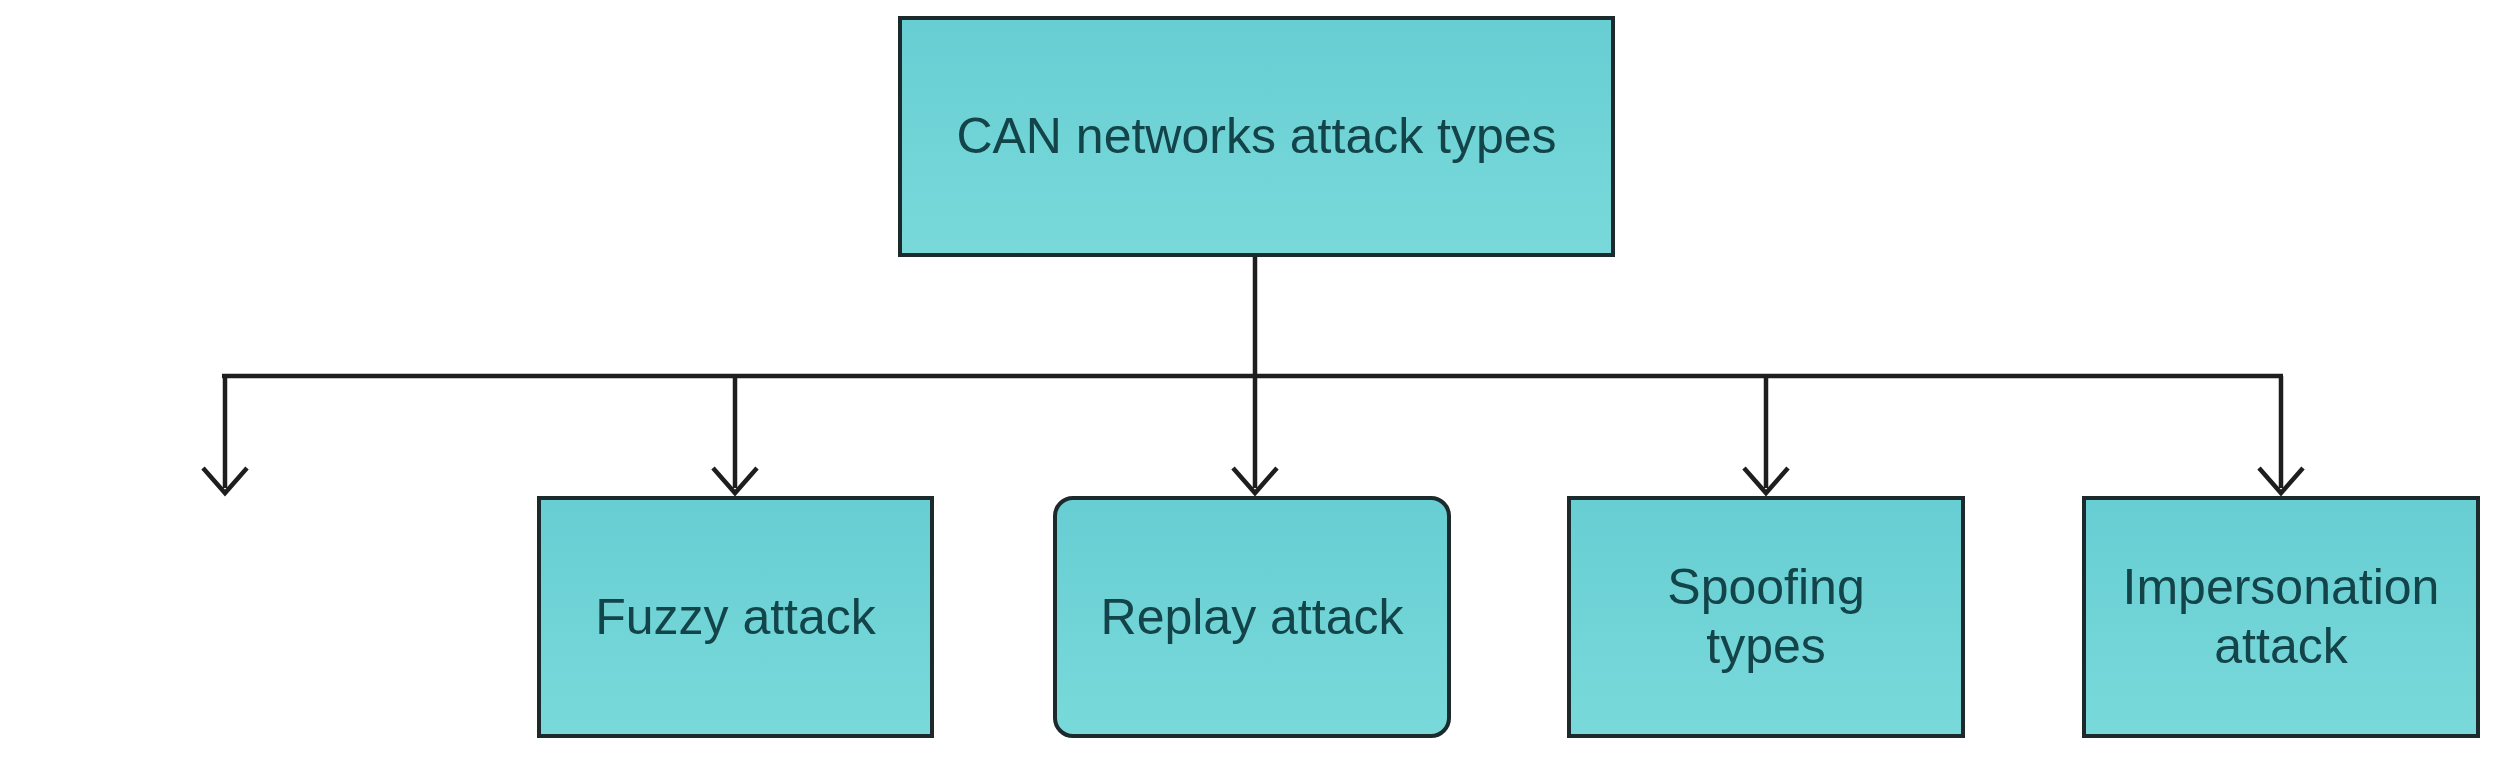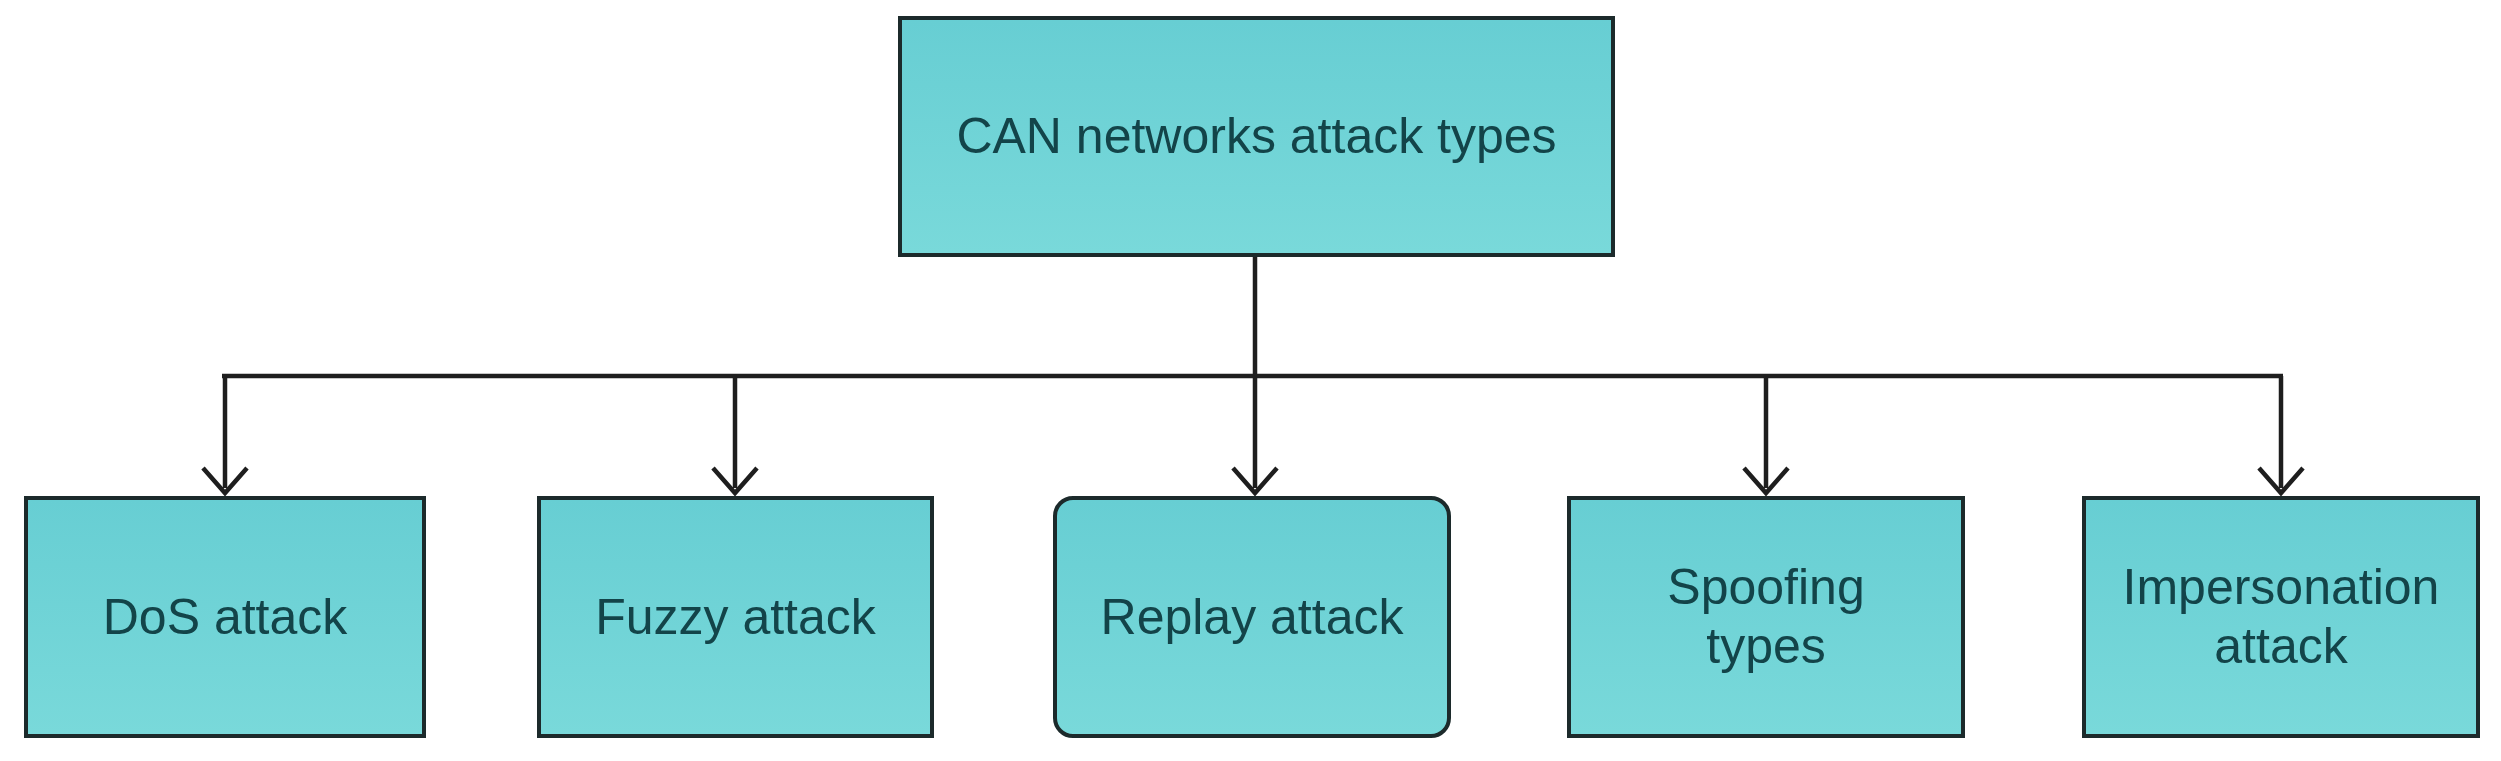--- a/index.html
+++ b/index.html
@@ -72,23 +72,20 @@
     <polyline points="713,468 735,493 757,468"></polyline>
     <polyline points="1233,468 1255,493 1277,468"></polyline>
     <polyline points="1744,468 1766,493 1788,468"></polyline>
     <polyline points="2259,468 2281,493 2303,468"></polyline>
   </svg>
 
   <div class="box root-box">
     <span class="label">CAN networks attack types</span>
   </div>
 
-  <div class="box child-box child-0">
-    <span class="label">DoS attack</span>
-  </div>
 
   <div class="box child-box child-1">
     <span class="label">Fuzzy attack</span>
   </div>
 
   <div class="box child-box child-2">
     <span class="label">Replay attack</span>
   </div>
 
   <div class="box child-box child-3">

